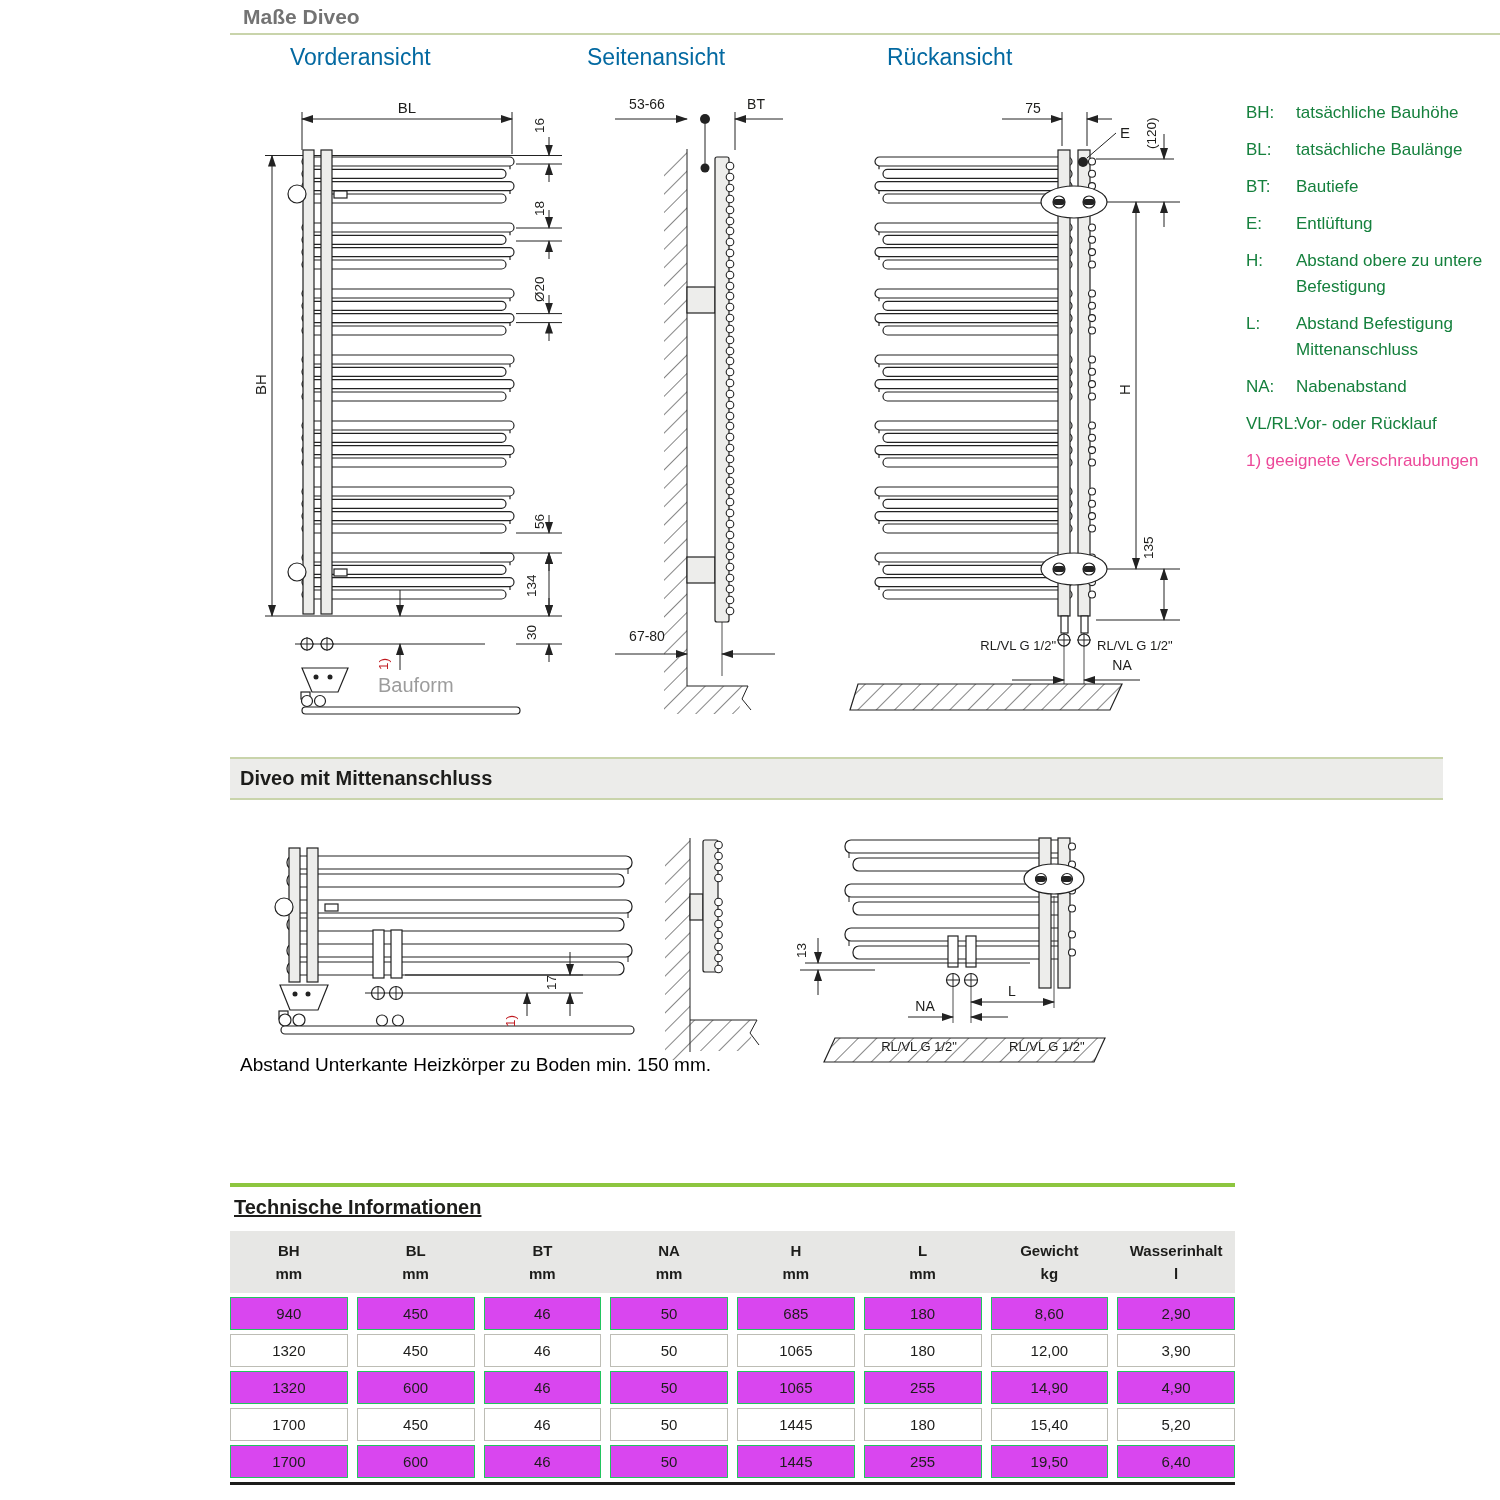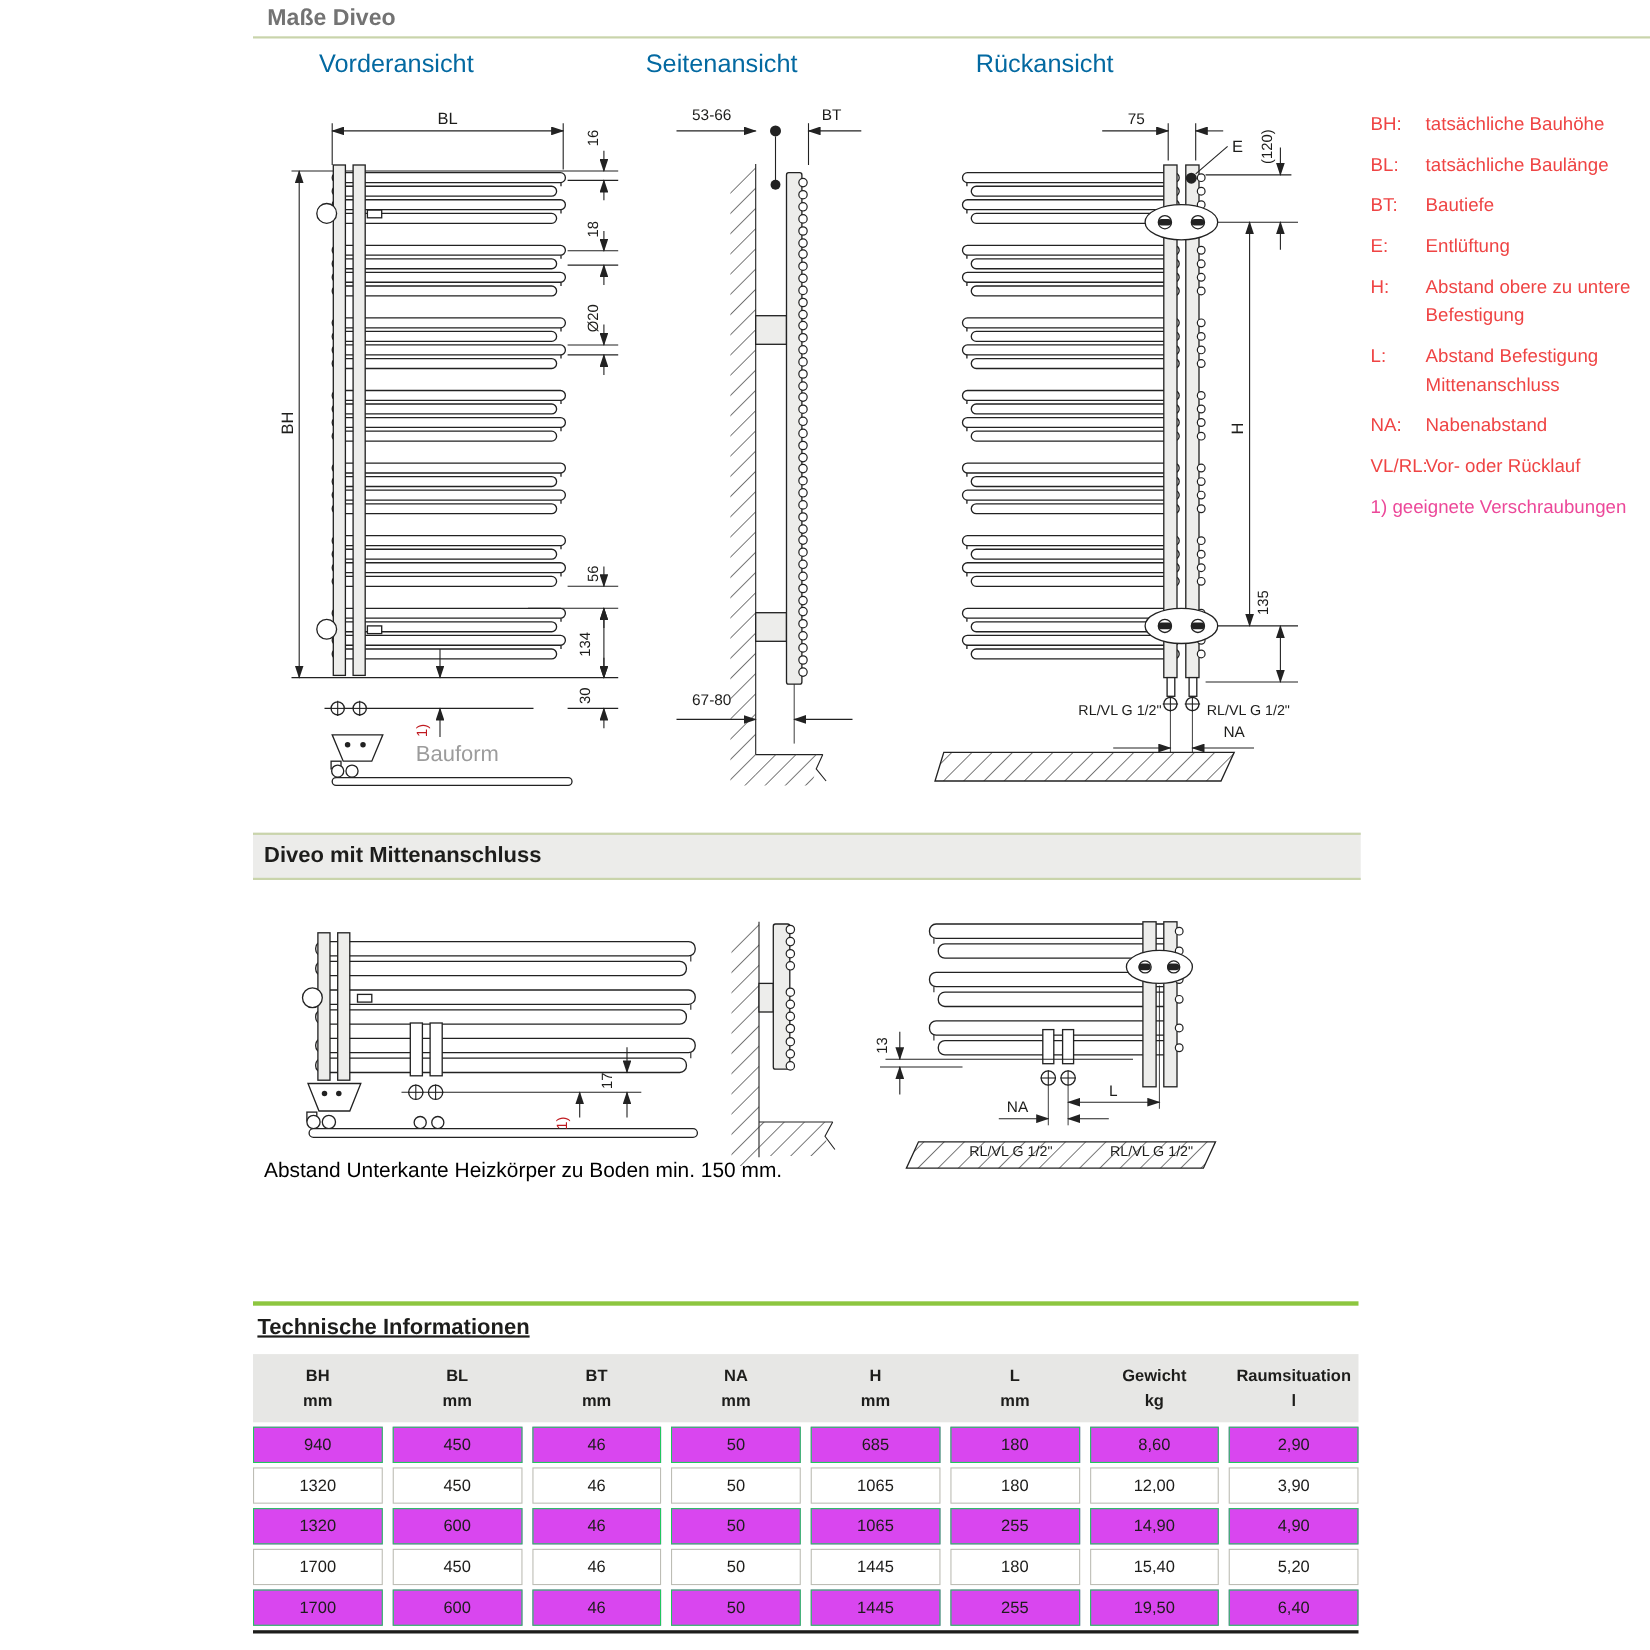--- a/index.html
+++ b/index.html
@@ -4,23 +4,23 @@
 <style>
   html,body{margin:0;padding:0;background:#fff;}
   .page{position:relative;width:1500px;height:1500px;background:#fff;overflow:hidden;
         font-family:"Liberation Sans",sans-serif;color:#1d1d1b;}
   .abs{position:absolute;}
   .page-title{left:243px;top:5px;font-size:21px;font-weight:bold;color:#737373;}
   .title-rule{left:230px;top:33px;width:1270px;height:2px;background:#c9d4ab;}
   .view-label{top:44px;width:220px;text-align:left;font-size:23px;color:#0369a1;}
   .legend{left:1246px;top:100px;width:252px;}
   .lg-item{display:grid;grid-template-columns:50px 1fr;margin-bottom:11px;}
-  .lg-abbr,.lg-text{font-size:17px;line-height:26px;color:#ef4444;}
+  .lg-abbr,.lg-text{font-size:17px;line-height:26px;color:#15803d;}
   .lg-foot{margin-top:5px;font-size:17px;line-height:26px;color:#ec4899;}
-  .sec-bar{left:230px;top:757px;width:1007px;height:39px;background:#ececea;
+  .sec-bar{left:230px;top:757px;width:1213px;height:39px;background:#ececea;
            border-top:2px solid #c9d4ab;border-bottom:2px solid #c9d4ab;}
   .sec-title{padding:8px 0 0 10px;font-size:20px;font-weight:bold;}
   .notes{left:240px;top:1050px;font-size:19px;line-height:29px;color:#000000;}
   .tablewrap{left:230px;top:1183px;width:1005px;}
   .tbl-topbar{height:4px;background:#8dc63f;}
   .tbl-title{margin:9px 0 12px 4px;font-size:20px;font-weight:bold;text-decoration:underline;}
   .thead{display:grid;grid-template-columns:repeat(8,1fr);column-gap:9px;
          background:#e7e7e5;padding:8px 0;}
   .th{text-align:center;font-weight:bold;font-size:15px;line-height:23px;color:#1d1d1b;}
   .tbody{display:grid;grid-template-columns:repeat(8,1fr);column-gap:9px;row-gap:4px;padding-top:4px;}
@@ -483,21 +483,21 @@
         </div>
       <div class="th">
           <div>L</div>
           <div>mm</div>
         </div>
       <div class="th">
           <div>Gewicht</div>
           <div>kg</div>
         </div>
       <div class="th">
-          <div>Raumsituation</div>
+          <div>Wasserinhalt</div>
           <div>l</div>
         </div>
     </div>
     <div class="tbody">
       <div class="td rg">940</div>
       <div class="td rg">450</div>
       <div class="td rg">46</div>
       <div class="td rg">50</div>
       <div class="td rg">685</div>
       <div class="td rg">180</div>

